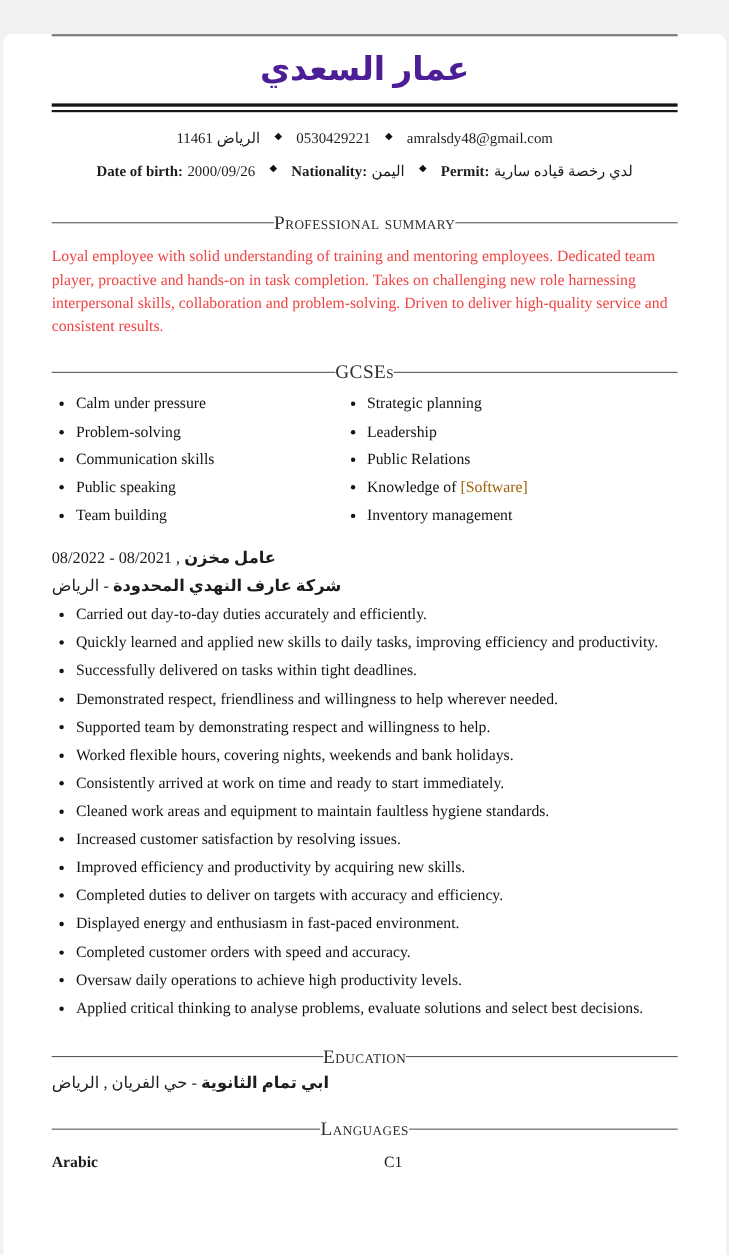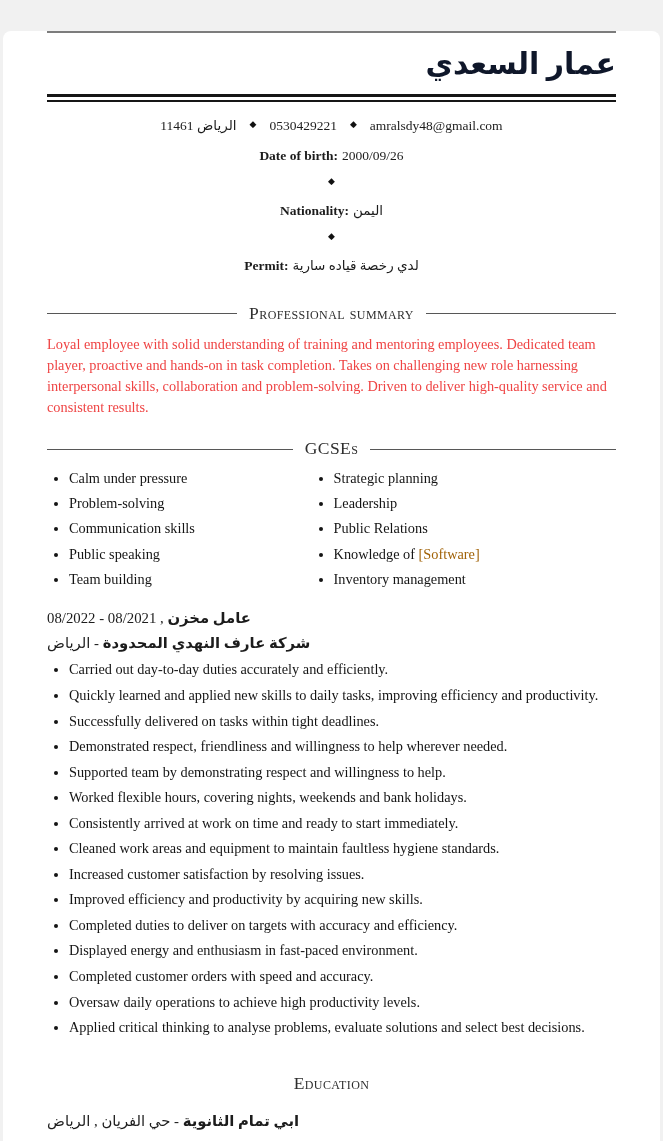--- a/index.html
+++ b/index.html
@@ -15,46 +15,47 @@
     width:657px; height:1135px;
     margin:3px auto 0;
     background:#ffffff;
     border-radius:8px;
     padding:0 44px;
     position:relative;
   }
   .top-rule { margin-top:31px; border-top:2px solid #7c7c7c; height:0; }
   .name {
     margin:8px 0 8px;
+    text-align:center;
     font-size:30px; font-weight:bold;
     line-height:1.5;
-    color:#0f172a;
+    color:#4c1d95;
   }
   .double-rule {
     height:3px;
     border-top:3px solid #161616;
     border-bottom:2px solid #161616;
   }
   .contact-row {
     margin-top:15px;
     display:flex; justify-content:center; align-items:center;
     gap:13px;
     font-size:13.5px; line-height:1.3;
     white-space:nowrap;
   }
-  .contact-row.details { margin-top:12px;flex-direction:column; }
+  .contact-row.details { margin-top:12px; }
   .sep {
     font-family:"DejaVu Sans",sans-serif;
     font-size:9px; color:#111;
     position:relative; top:-1px;
   }
   .lbl { font-weight:bold; }
   .val { margin-left:4px; }
   .section-head {
-    display:flex; align-items:center; gap:12px;
+    display:flex; align-items:center; gap:0;
     margin-top:29px;
   }
   .section-head .rule { flex:1; border-top:1.4px solid #575757; height:0; }
   .section-title {
     font-variant:small-caps;
     font-size:17.5px; letter-spacing:0.4px;
     color:#2e2e2e;
     line-height:1.1;
   }
   .summary-text {
@@ -74,21 +75,21 @@
     margin-bottom:8.2px;
     color:#141414;
   }
   .work-head { margin-top:23px; }
   .rtl-line { direction:rtl; text-align:left; unicode-bidi:embed; }
   .job-line { margin:13px 0 0; font-size:14.8px; }
   .company-line { margin:7px 0 0; font-size:14.8px; }
   .b { font-weight:bold; }
   ul.work-list { margin-top:9px; }
   ul.work-list li { margin-bottom:8.4px; }
-  .edu-head { margin-top:25px;flex-direction:column; }
+  .edu-head { margin-top:25px; }
   .edu-degree { margin:13px 0 0; font-size:14.8px; }
   .edu-school { margin:6px 0 0; font-size:14.8px; }
   .lang-head { margin-top:23px; }
   .lang-row { margin-top:13px; position:relative; font-size:14.3px; height:18px; }
   .lang-name { font-weight:bold; }
   .lang-level { position:absolute; left:302px; top:0; }
   .link-token { cursor:pointer; }
 </style>
 </head>
 <body>

